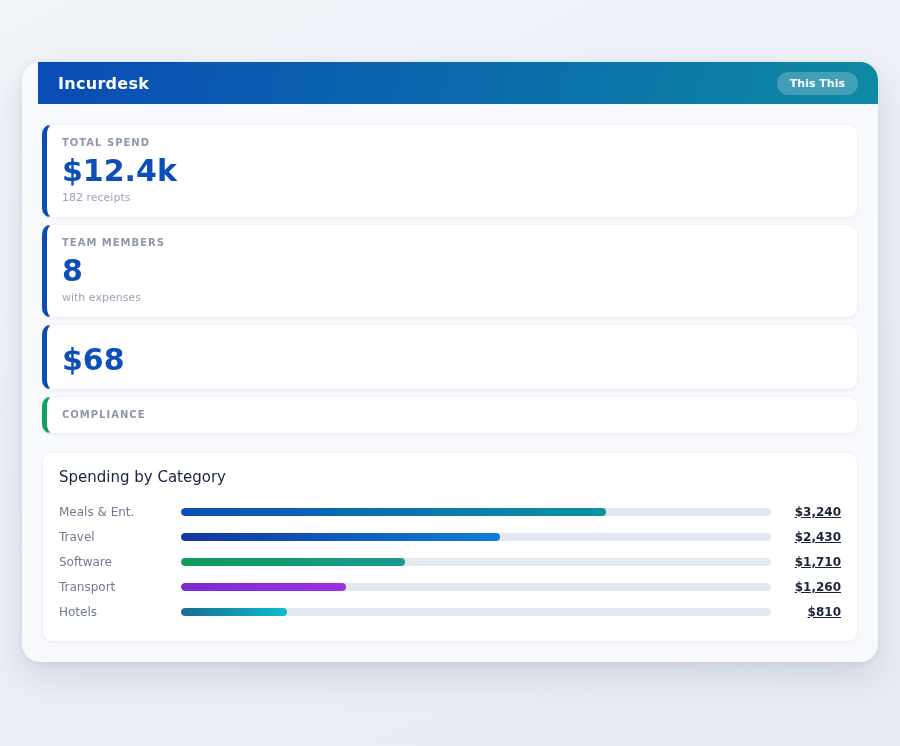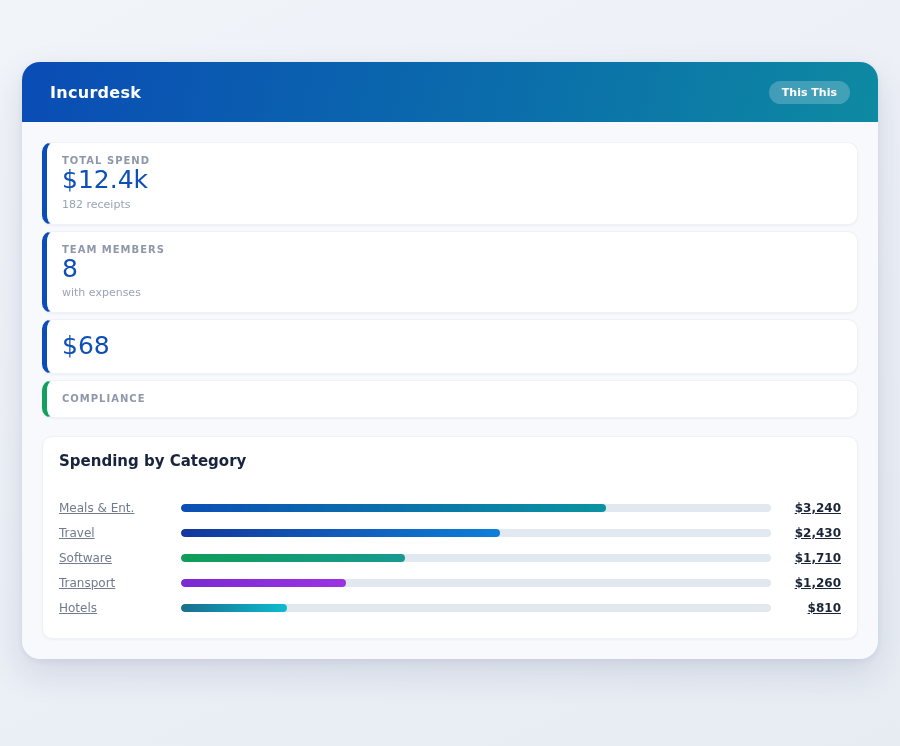--- a/index.html
+++ b/index.html
@@ -9,25 +9,26 @@
     background: linear-gradient(155deg, #f1f4f9 0%, #ebeff6 55%, #e7ecf3 100%);
     padding: 62px 22px 0 22px;
   }
   .app-card {
     background: #f7f9fc;
     border-radius: 18px;
     box-shadow: 0 14px 34px rgba(30, 50, 90, 0.13), 0 2px 6px rgba(30,50,90,.06);
     overflow: hidden;
   }
   .app-header {
-    height: 60px;
+    height: 42px;
     display: flex;
     align-items: center;
     justify-content: space-between;
-    padding: 0 28px;
+    padding: 0 20px;
+    margin-left: 16px;
   }
   .app-title {
     color: #ffffff;
     font-size: 16px;
     font-weight: bold;
     letter-spacing: 0.3px;
   }
   .period-badge {
     background: rgba(255, 255, 255, 0.22);
     color: #ffffff;
@@ -50,55 +51,55 @@
     box-shadow: 0 1px 2px rgba(20, 40, 80, 0.05);
   }
   .stat-label {
     font-size: 10px;
     font-weight: bold;
     letter-spacing: 1px;
     color: #8e98aa;
     text-transform: uppercase;
   }
   .stat-value {
-    font-size: 25px;
-    font-weight: normal;
+    font-size: 30px;
+    font-weight: bold;
     color: #0d4fb8;
+    margin-top: 6px;
     line-height: 1.1;
   }
   .stat-sub {
     font-size: 11px;
     color: #9aa4b6;
     margin-top: 4px;
   }
   .chart-card {
     background: #ffffff;
     border-radius: 10px;
     border: 1px solid #eef1f6;
     box-shadow: 0 1px 2px rgba(20, 40, 80, 0.05);
     margin-top: 18px;
     padding: 15px 16px 17px 16px;
   }
   .chart-title {
     font-size: 15px;
-    font-weight: bold;
+    font-weight: normal;
     color: #18243c;
-    margin-bottom: 26px;
+    margin-bottom: 13px;
   }
   .chart-row {
     display: flex;
     align-items: center;
     height: 25px;
   }
   .chart-cat {
     width: 122px;
     flex: 0 0 122px;
     font-size: 12px;
     color: #707b8e;
-    text-decoration: underline;
   }
   .bar-track {
     flex: 1;
     height: 8px;
     border-radius: 4px;
     background: #e2e8f0;
     overflow: hidden;
   }
   .bar-fill {
     height: 100%;

